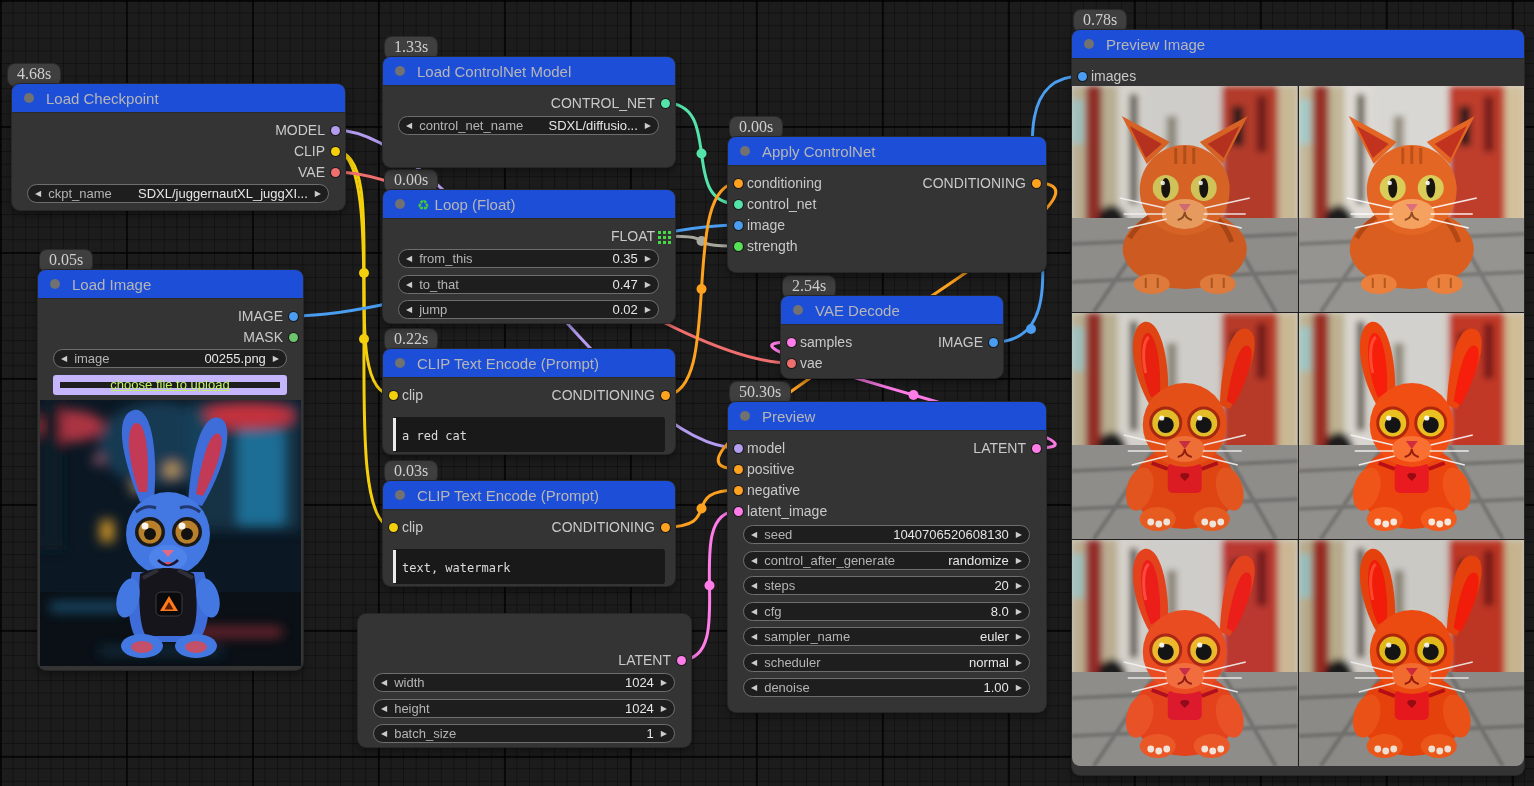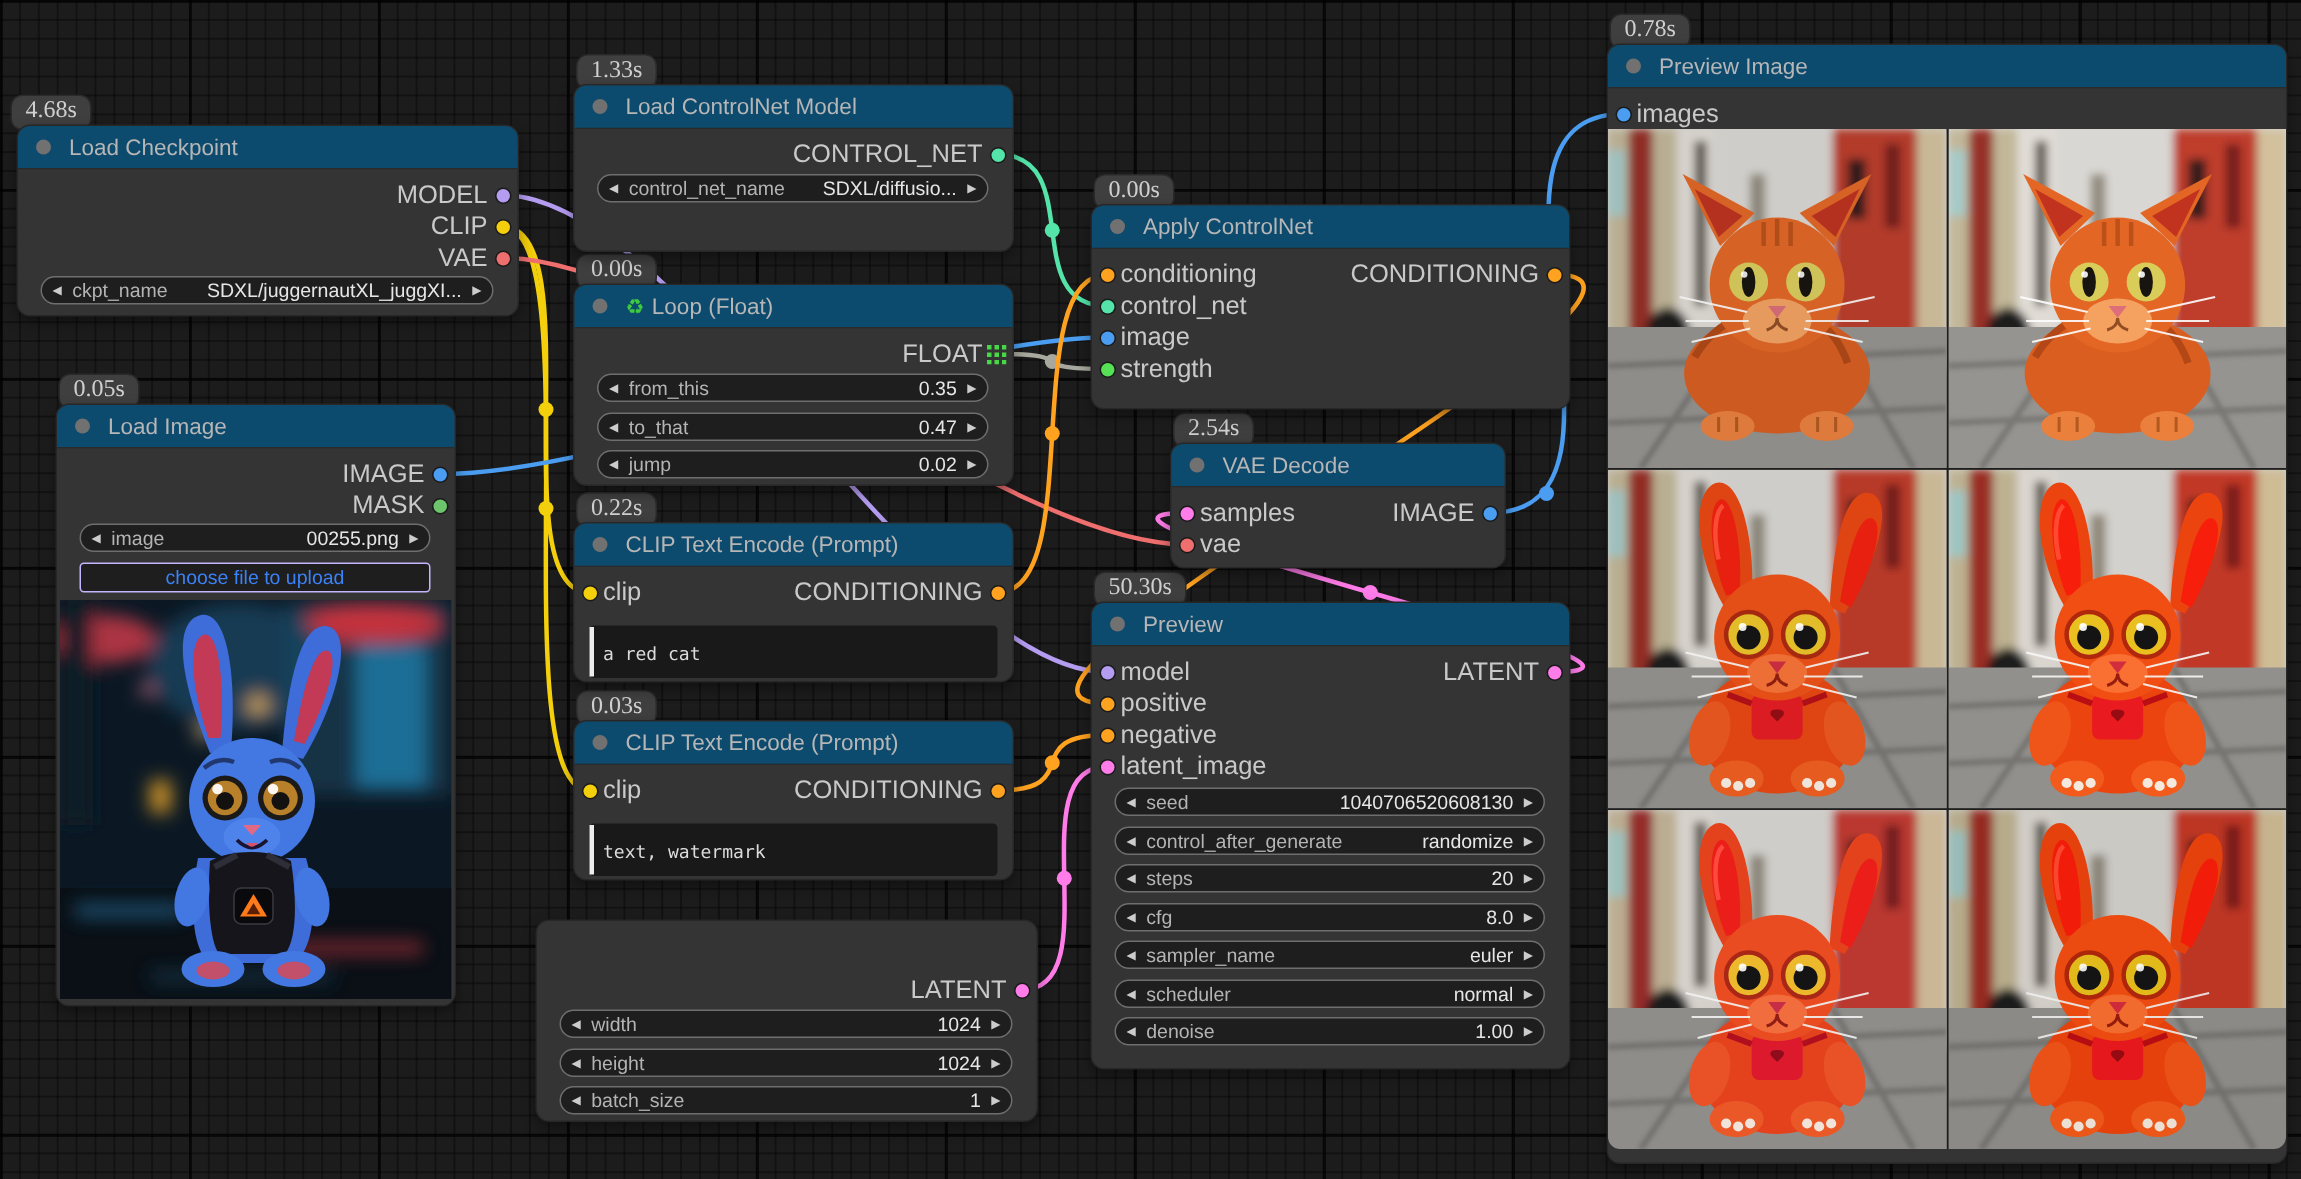--- a/index.html
+++ b/index.html
@@ -18,38 +18,38 @@
   .badge{
     position:absolute;z-index:1;height:22px;padding:0 9px;border-radius:7px;
     background:#3f3f3f;color:#cfcfcf;font-family:"Liberation Serif",serif;
     font-size:16px;line-height:20px;box-shadow:0 0 0 1px #2a2a2a;
   }
   .node{
     position:absolute;z-index:2;background:#343434;border-radius:8px;
     box-shadow:0 0 0 1px #272727,0 4px 10px rgba(0,0,0,.45);
   }
   .nhead{
-    position:absolute;left:0;top:0;right:0;height:28px;background:#0c4a6e;
+    position:absolute;left:0;top:0;right:0;height:28px;background:#1d4ed8;
     border-radius:8px 8px 0 0;border-bottom:1px solid #2a2a2a;
   }
   .cdot{position:absolute;left:12px;top:9px;width:10px;height:10px;border-radius:50%;background:#717171;}
   .ntitle{position:absolute;left:34px;top:6px;font-size:15px;color:#b6b6b6;white-space:nowrap;}
   .ticon{color:#3fcb3f;margin-right:5px;font-size:14px;}
   .pdot{position:absolute;width:9px;height:9px;border-radius:50%;box-shadow:0 0 0 1px rgba(0,0,0,.5);}
-  .plabel{position:absolute;font-size:17px;color:#c9c9c9;white-space:nowrap;transform:translateY(-50%);text-align:center;}
+  .plabel{position:absolute;font-size:14px;color:#c9c9c9;white-space:nowrap;transform:translateY(-50%);text-align:center;}
   .gridicon{position:absolute;width:13px;height:13px;}
   .widget{
     position:absolute;left:15px;right:16px;height:19px;box-sizing:border-box;
     background:#1e1e1e;border:1px solid #6e6e6e;border-radius:10px;
     display:flex;align-items:center;font-size:13px;color:#b4b4b4;
   }
   .widget .arr{font-size:8px;color:#cccccc;padding:0 7px;cursor:pointer;}
   .widget .wlabel{white-space:nowrap;overflow:hidden;}
   .widget .wvalue{margin-left:auto;color:#e6e6e6;white-space:nowrap;}
-  .widget.btn{border-radius:3px;border:1px solid #c4b5fd;justify-content:center;color:#3b82f6;cursor:pointer;height:20px;}
+  .widget.btn{border-radius:3px;border:7px solid #c4b5fd;justify-content:center;color:#bef264;cursor:pointer;height:20px;text-decoration:underline;}
   .widget.ta{
     height:35px;border-radius:3px;border:none;background:#191919;left:10px;right:10px;
     align-items:stretch;font-family:"DejaVu Sans Mono",monospace;font-size:12px;color:#dcdcdc;
   }
   .widget.ta .caret{width:3px;background:#ececec;margin:1px 0;}
   .widget.ta .tatext{padding:12px 6px;}
   .imgprev{position:absolute;left:2px;top:130px;}
   .pgrid{
     position:absolute;left:0;top:56px;right:0;display:grid;
     grid-template-columns:1fr 1fr;gap:1px;background:#1e1e1e;

